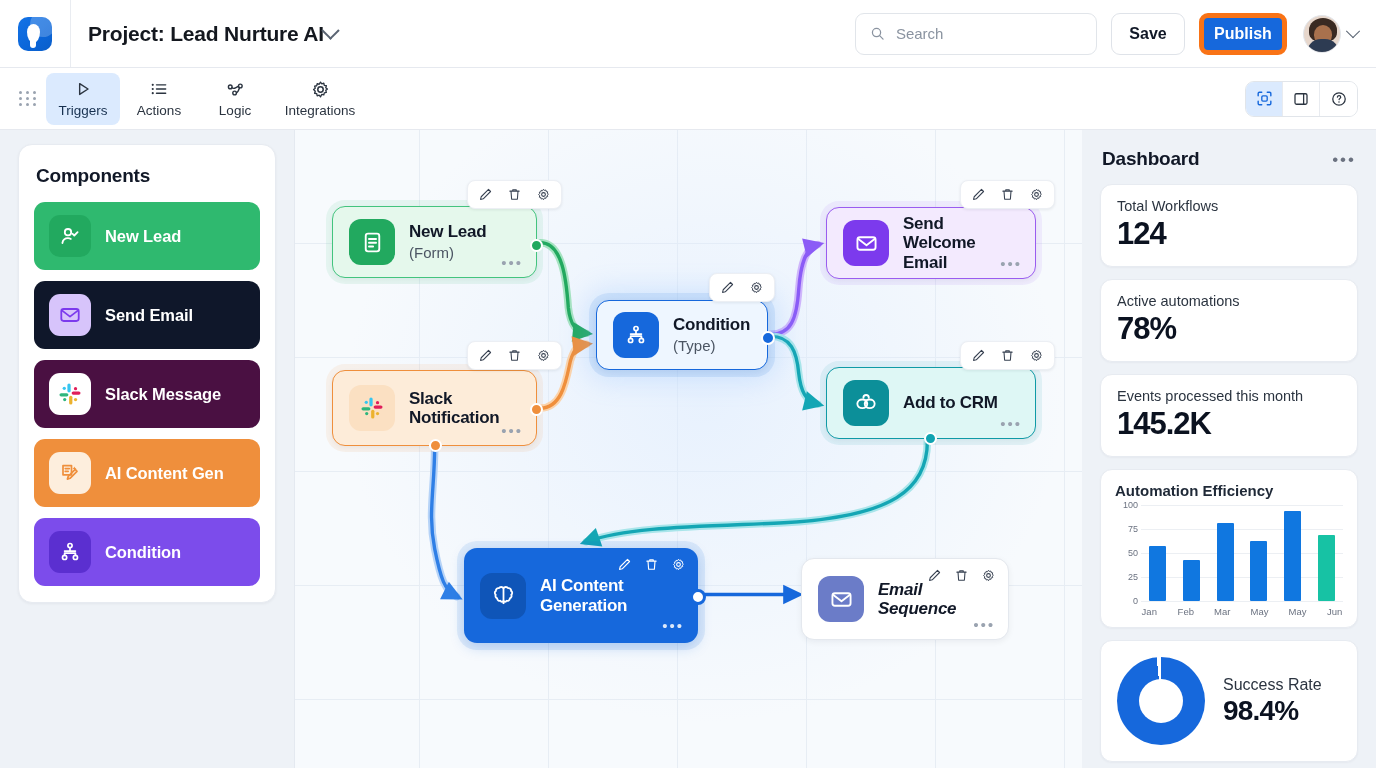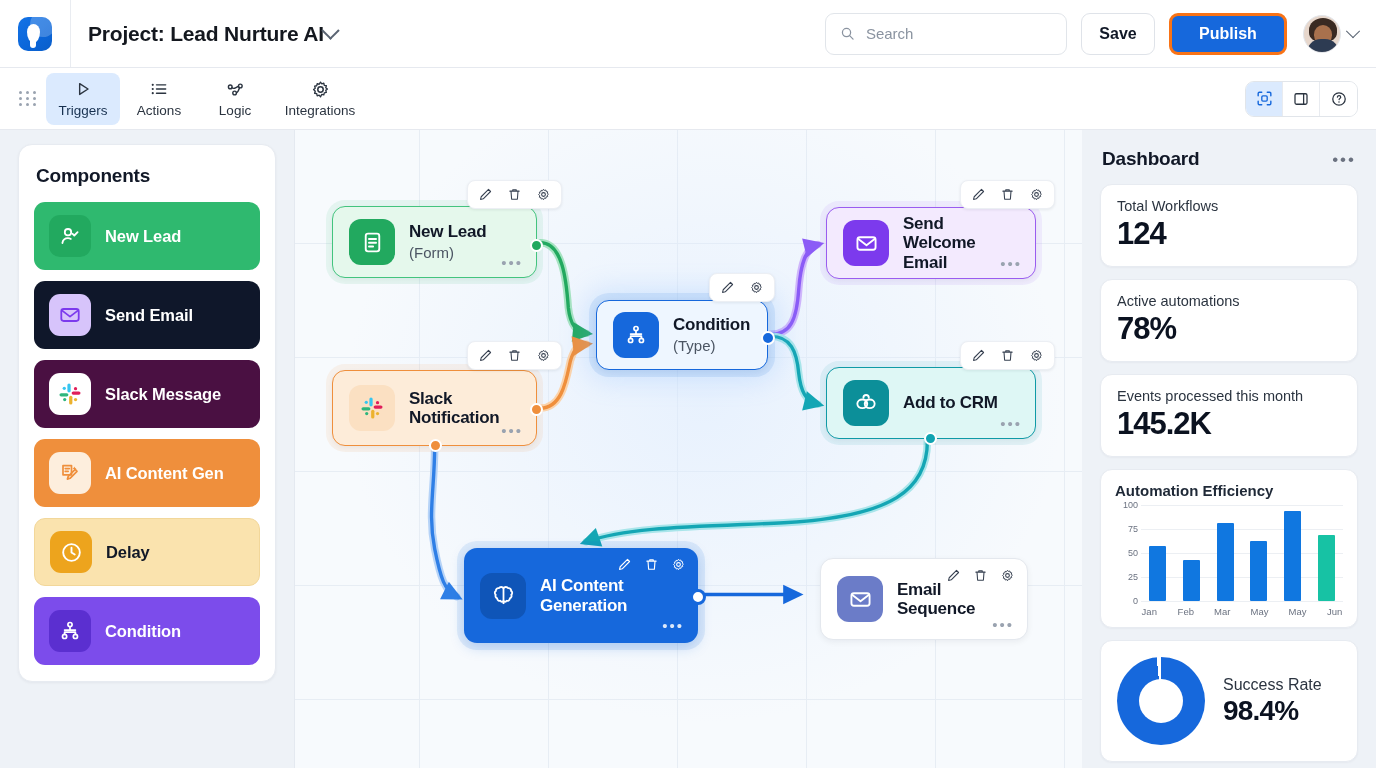--- a/index.html
+++ b/index.html
@@ -52,21 +52,21 @@
     border: 0; outline: 0; font-size: 15px; color: #6b7280; width: 100%;
     font-family: "Liberation Sans", sans-serif; background: transparent;
   }
   .search-box input::placeholder { color: #8a93a0; }
   .btn {
     height: 42px; border-radius: 9px; font-size: 16px; font-weight: 600;
     display: flex; align-items: center; justify-content: center; cursor: pointer;
     font-family: "Liberation Sans", sans-serif;
   }
   .btn-save { width: 74px; background: #fff; border: 1px solid #dfe3e9; color: #111827; }
-  .btn-publish { width: 118px; background: #1668dc; border: 3px solid #f97316; color: #fff; }
+  .btn-publish { width: 88px; background: #1668dc; border: 5px solid #f97316; color: #fff; }
   .avatar-wrap { display: flex; align-items: center; gap: 7px; margin-left: 2px; }
   .avatar {
     width: 38px; height: 38px; border-radius: 50%; overflow: hidden; position: relative;
     background: #e7d7cc; border: 1px solid #e3e6eb;
   }
   .avatar .hair { position:absolute; left:5px; top:2px; width:28px; height:24px; border-radius:50% 50% 40% 40%; background:#3a2a22; }
   .avatar .face { position:absolute; left:10px; top:9px; width:18px; height:19px; border-radius:50% 50% 46% 46%; background:#a9714d; }
   .avatar .body { position:absolute; left:3px; bottom:-3px; width:32px; height:16px; border-radius:14px 14px 0 0; background:#2d3b52; }
 
   
@@ -163,22 +163,22 @@
     background: #f3eafe; border: 1.5px solid #9a5cf0; box-shadow: 0 0 0 6px rgba(154,92,240,.09), 0 2px 5px rgba(16,24,40,.05);}
   #node-welcome .nic { background: #7c3aed; }
   #node-crm { left: 531px; top: 237px; width: 210px; height: 72px;
     background: #def7f5; border: 1.5px solid #0f9aa6; box-shadow: 0 0 0 6px rgba(15,154,166,.09), 0 2px 5px rgba(16,24,40,.05);}
   #node-crm .nic { background: #0c8f99; }
   #node-ai { left: 169px; top: 418px; width: 234px; height: 95px;
     background: #1668dc; border: none; box-shadow: 0 0 0 7px rgba(22,104,220,.10), 0 4px 14px rgba(22,104,220,.25);}
   #node-ai .nic { background: #0f55b8; }
   #node-ai .ntitle { color: #fff; }
   #node-ai .ndots { color: rgba(255,255,255,.85); right: 14px; bottom: 10px; }
-  #node-email-seq { left: 525px; top: 428px; width: 208px; height: 82px;
-    background: #fff; border: 1px solid #e4e8ee; box-shadow: 0 2px 6px rgba(16,24,40,.06); }
+  #node-email-seq { left: 506px; top: 428px; width: 208px; height: 82px;
+    background: #fff; border: 1px solid #e4e8ee; box-shadow: 0 2px 6px rgba(16,24,40,.06); font-style: italic; }
   #node-email-seq .nic { background: #6b7cc8; }
 
   .inline-tb { position: absolute; right: 12px; top: 9px; display:flex; gap: 12px; z-index: 12; }
 
   
   .dash { width: 294px; min-width: 294px; background: #eef2f7; padding: 14px 18px 0 18px; overflow: hidden;}
   .dash-head { display: flex; align-items: center; margin: 4px 2px 14px 2px; }
   .dash-title { font-size: 19px; font-weight: 700; letter-spacing: -.2px; color:#111827; }
   .dash-dots { margin-left: auto; color: #6b7280; font-size: 17px; letter-spacing: 2px; cursor:pointer; line-height:1;}
   .card { background: #fff; border: 1px solid #e7ebf1; border-radius: 12px; padding: 13px 16px 14px 16px;
@@ -381,29 +381,20 @@
               <line x1="7.2" y1="7.6" x2="11.4" y2="7.6" stroke="#ef8f3c" stroke-width="1.6" stroke-linecap="round"></line>
               <line x1="7.2" y1="10.4" x2="10.2" y2="10.4" stroke="#ef8f3c" stroke-width="1.6" stroke-linecap="round"></line>
               <path d="M19 10.3l-7 7-2.6.8.8-2.7 7-7z" stroke="#ef8f3c" stroke-width="1.7" stroke-linejoin="round"></path>
               <path d="M16.4 5.4l.6 1.4 1.4.6-1.4.6-.6 1.4-.6-1.4-1.4-.6 1.4-.6z" fill="#ef8f3c"></path>
             </svg>
           </div>
           <div class="comp-label" style="color:#fff">AI Content Gen</div>
         </div>
 
 
-        <div class="comp-item" style="background:#fae3ae;border:1px solid #f2d79a">
-          <div class="comp-ic" style="background:#eda41d">
-            <svg width="25" height="25" viewBox="0 0 24 24" fill="none">
-              <circle cx="12" cy="12" r="8" stroke="#fff" stroke-width="1.8"></circle>
-              <path d="M12 7.4V12l3.1 2" stroke="#fff" stroke-width="1.8" stroke-linecap="round" stroke-linejoin="round"></path>
-            </svg>
-          </div>
-          <div class="comp-label" style="color:#111827">Delay</div>
-        </div>
 
         <div class="comp-item" style="background:#7c4ceb">
           <div class="comp-ic" style="background:#5b2fd0">
             <svg width="24" height="24" viewBox="0 0 24 24" fill="none">
               <circle cx="12" cy="5.6" r="2.1" stroke="#fff" stroke-width="1.7"></circle>
               <circle cx="6.6" cy="17.4" r="2.1" stroke="#fff" stroke-width="1.7"></circle>
               <circle cx="17.4" cy="17.4" r="2.1" stroke="#fff" stroke-width="1.7"></circle>
               <path d="M12 7.8v3.4M6.6 15.3v-2.2h10.8v2.2M6.6 11.1h10.8" stroke="#fff" stroke-width="1.7" stroke-linecap="round" stroke-linejoin="round"></path>
             </svg>
           </div>

